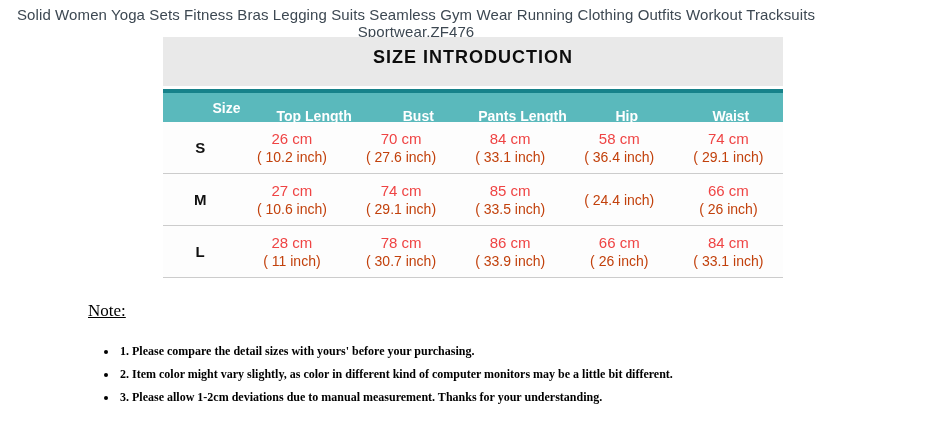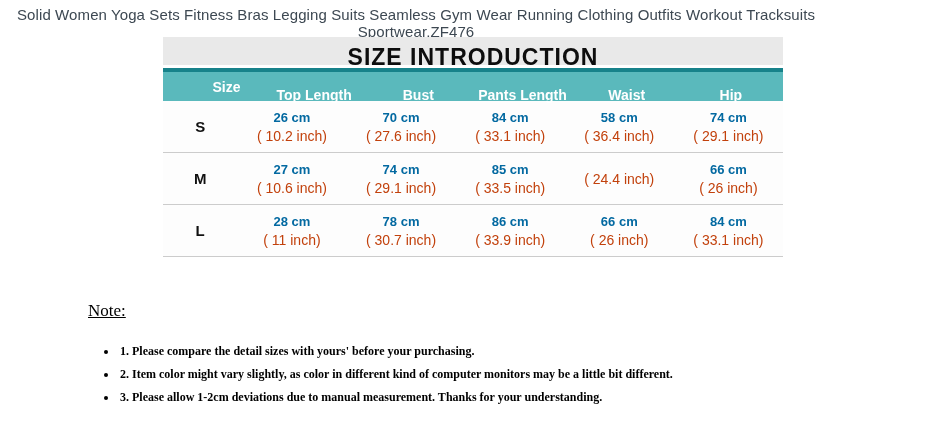--- a/index.html
+++ b/index.html
@@ -25,24 +25,24 @@
 
   
   .size-table {
     position: absolute;
     left: 163px;
     top: 37px;
     width: 620px;
   }
   .table-title {
     background: #e9e9e9;
-    height: 28px;
+    height: 49px;
     line-height: 41px;
     text-align: center;
-    font-size: 23px;
+    font-size: 18px;
     font-weight: bold;
     color: #0d0d0d;
     letter-spacing: 1px;
   }
   .table-header {
     display: flex;
     margin-top: 3px;
     border-top: 4px solid #17828a;
     background: #5ab9bc;
     height: 33px;
@@ -67,23 +67,23 @@
   }
   .cell { text-align: center; }
   .cell-size {
     width: 12%;
     font-weight: bold;
     font-size: 15px;
     color: #111111;
   }
   .cell-meas { width: 17.6%; }
   .cm {
-    font-weight: bold;
-    font-size: 13px;
-    color: #0369a1;
+    font-weight: normal;
+    font-size: 15px;
+    color: #ef4444;
     line-height: 19px;
   }
   .inch {
     font-size: 14px;
     color: #c2410c;
     line-height: 18px;
   }
 
   
   .note-section {
@@ -116,22 +116,22 @@
 
 <div class="product-title">Solid Women Yoga Sets Fitness Bras Legging Suits Seamless Gym Wear Running Clothing Outfits Workout Tracksuits Sportwear,ZF476</div>
 
 <div class="size-table">
   <div class="table-title">SIZE INTRODUCTION</div>
   <div class="table-header">
       <div class="col col-size">Size</div>
       <div class="col col-meas">Top Length</div>
       <div class="col col-meas">Bust</div>
       <div class="col col-meas">Pants Length</div>
+      <div class="col col-meas">Hip</div>
       <div class="col col-meas">Waist</div>
-      <div class="col col-meas">Hip</div>
     </div>
   <div class="table-body">
       <div class="table-row">
         <div class="cell cell-size">S</div>
         <div class="cell cell-meas">
           <div class="cm">26 cm</div>
           <div class="inch">( 10.2 inch)</div>
         </div>
         <div class="cell cell-meas">
           <div class="cm">70 cm</div>

